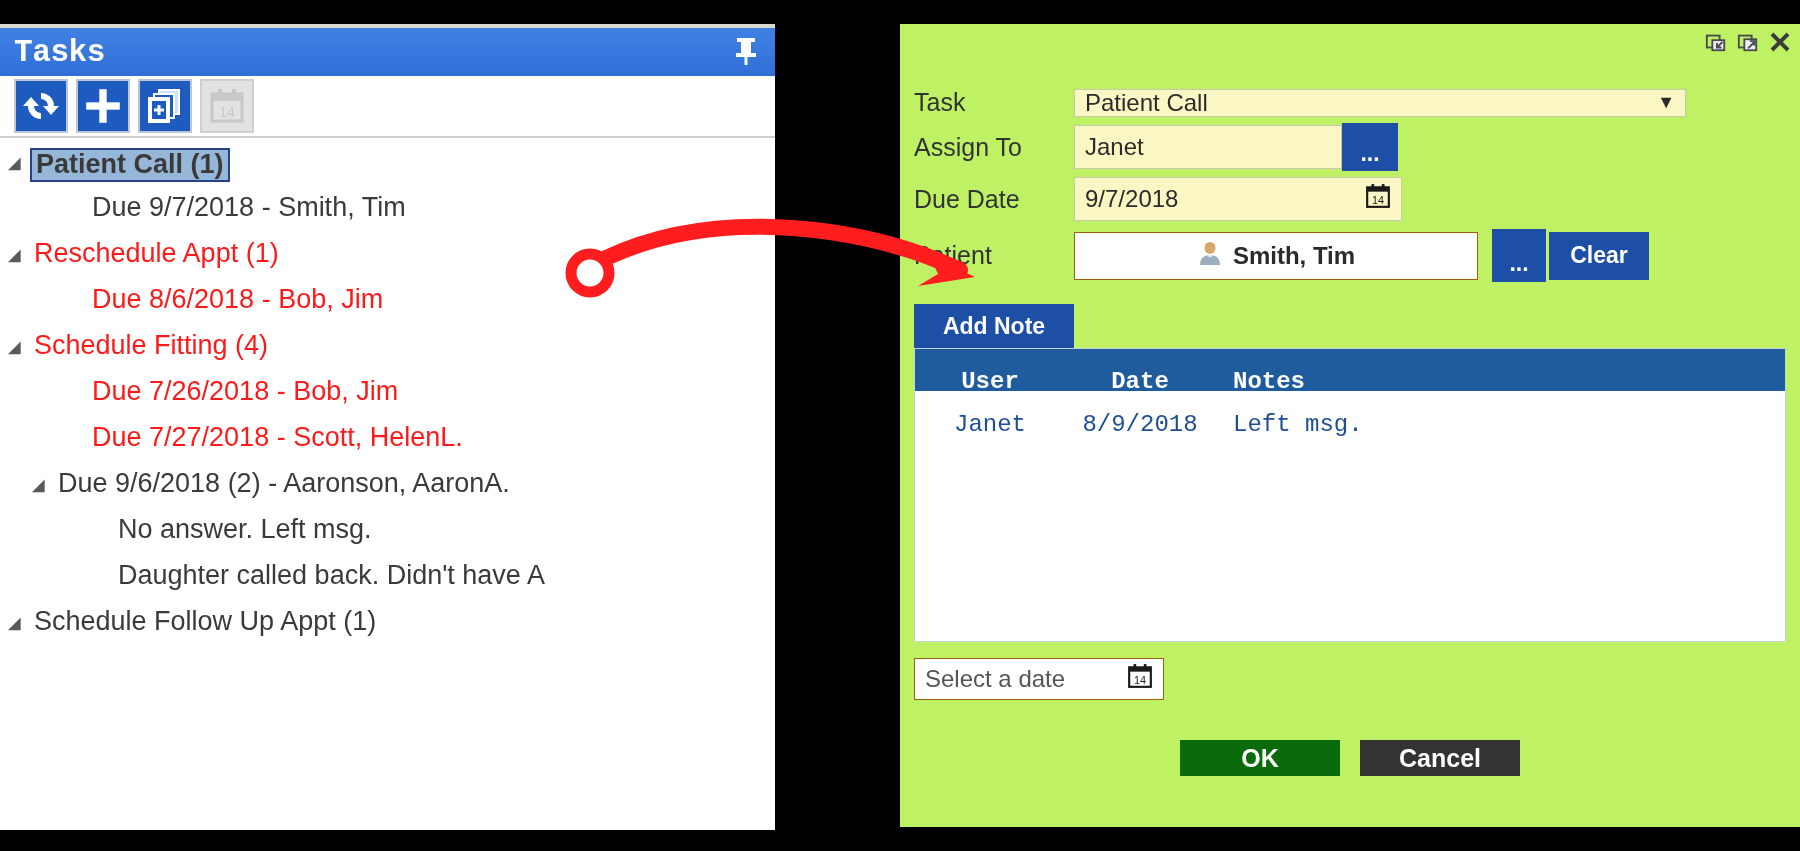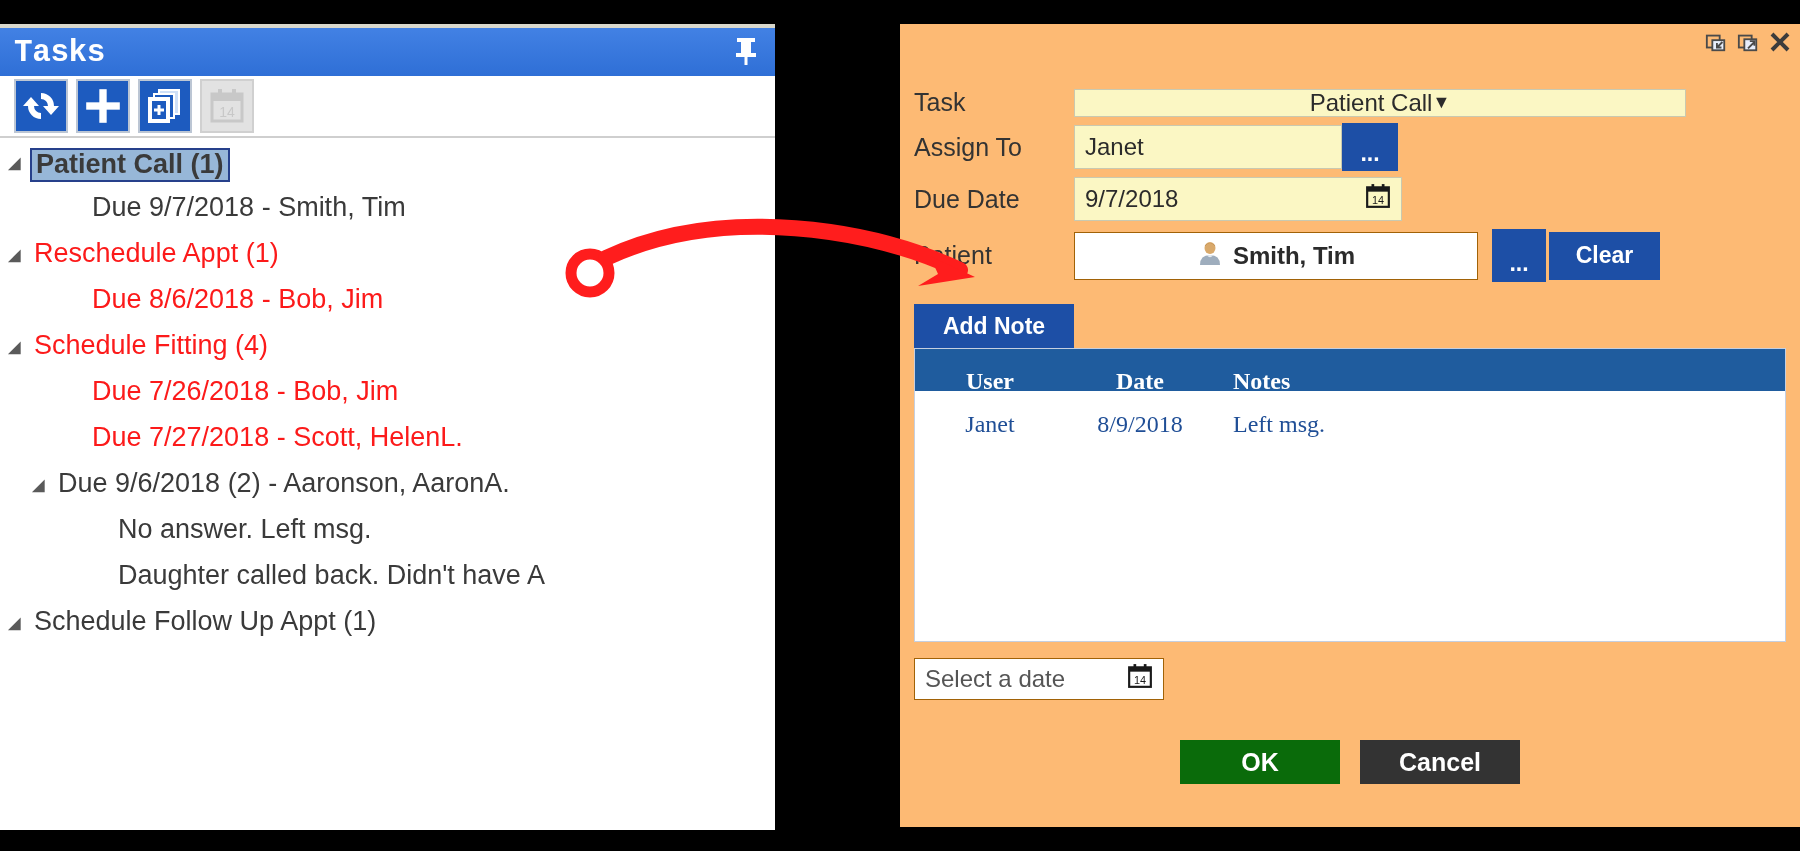--- a/index.html
+++ b/index.html
@@ -82,21 +82,21 @@
   }
   .lvl1 { padding-left: 0px; }
   .lvl2 { padding-left: 58px; }
   .lvl3 { padding-left: 84px; }
   .lvl2w { padding-left: 24px; }
 
   
   #dialog {
     position: absolute; left: 900px; top: 24px;
     width: 900px; height: 803px;
-    background: #fdba74;
+    background: #bef264;
     box-sizing: border-box;
   }
   #dlg-controls {
     position: absolute; right: 8px; top: 6px;
     display: flex; align-items: center; gap: 8px;
   }
   .wctl { width: 24px; height: 24px; display:flex; align-items:center; justify-content:center; }
 
   .frow { display: flex; align-items: center; margin-left: 14px; }
   .flabel {
@@ -125,30 +125,30 @@
     border: none; font-size: 23px; font-weight: bold;
     display: flex; align-items: center; justify-content: center;
     font-family: "Liberation Sans", sans-serif;
     cursor: pointer;
   }
   #notes-table { margin: 0 14px; border: 1px solid #c5cfe0; background:#fff; }
   #notes-head {
     display: flex; background: #1f5c9e; color: #fff;
     font-size: 24px; font-weight: bold; height: 42px; align-items: center;
   }
-  #notes-head .c, .nrow .c { font-family: Liberation Serif, serif; margin-top: 22px; }
+  #notes-head .c, .nrow .c { font-family: Liberation Mono, monospace; margin-top: 22px; }
   .c-user { width: 150px; flex: 0 0 150px; text-align: center; }
   .c-date { width: 150px; flex: 0 0 150px; text-align: center; }
   .c-notes { flex: 1 1 auto; padding-left: 18px; }
   .nrow { display: flex; height: 44px; align-items: center; color: #1f4e96; font-size: 24px; }
   #notes-body { height: 250px; background: #fff; }
 
   #footer-btns { display:flex; justify-content:center; gap: 20px; margin-top: 40px; }
   .fbtn {
-    width: 160px; height: 44px;
+    width: 160px; height: 36px;
     display:flex; align-items:center; justify-content:center;
     color:#fff; font-size:25px; font-weight:bold;
     font-family: "Liberation Sans", sans-serif;
     cursor: pointer;
   }
   .fbtn.ok { background:#0a6b0a; }
   .fbtn.cancel { background:#333333; }
 
   #arrow-layer { position: absolute; left:0; top:0; width:1800px; height:851px; pointer-events:none; }
 </style>
@@ -282,21 +282,21 @@
       </span>
       <span class="wctl">
         <svg viewBox="0 0 24 24" width="24" height="24" aria-hidden="true">
           <path d="M4 4 L20 20 M20 4 L4 20" stroke="#3c3c3c" stroke-width="4" stroke-linecap="butt"></path>
         </svg>
       </span>
     </div>
 
     <div class="frow" style="margin-top: 64px;">
       <span class="flabel">Task</span>
-      <div class="ytext" style="width: 612px; height: 28px; justify-content: center;">
+      <div class="ytext" style="width: 612px; height: 28px; justify-content: space-between;">
         <span>Patient Call</span>
         <span style="font-size:18px;">▼</span>
       </div>
     </div>
 
     <div class="frow" style="margin-top: 6px;">
       <span class="flabel">Assign To</span>
       <div class="ytext" style="width: 268px; height: 44px;">
         <span>Janet</span>
       </div>
@@ -326,21 +326,21 @@
           <svg viewBox="0 0 26 26" width="26" height="26" aria-hidden="true">
             <ellipse cx="13" cy="8" rx="5.5" ry="6" fill="#d9a96b"></ellipse>
             <path d="M7.6 6.2 Q13 0.5 18.4 6.2 Q17 3.5 13 3.2 Q9 3.5 7.6 6.2 Z" fill="#a06c2c"></path>
             <path d="M3 25 Q3 15 13 15 Q23 15 23 25 Z" fill="#9eadbd"></path>
             <path d="M10 15.4 Q13 19 16 15.4 Q13 14.6 10 15.4 Z" fill="#e6ecf2"></path>
           </svg>
         </span>
         <span style="font-weight:bold;">Smith, Tim</span>
       </div>
       <div class="bluebtn" style="width:54px;height:48px;margin-left:14px;align-items:flex-end;padding-bottom:5px;">...</div>
-      <div class="bluebtn" style="width:111px;height:48px;margin-left:3px;">Clear</div>
+      <div class="bluebtn" style="width:100px;height:48px;margin-left:3px;">Clear</div>
     </div>
 
     <div style="margin-left:14px; margin-top: 22px;">
       <div class="bluebtn" style="width:160px;height:44px;">Add Note</div>
     </div>
 
     <div id="notes-table" style="margin-top:0;">
       <div id="notes-head">
         <span class="c c-user">User</span>
         <span class="c c-date">Date</span>

